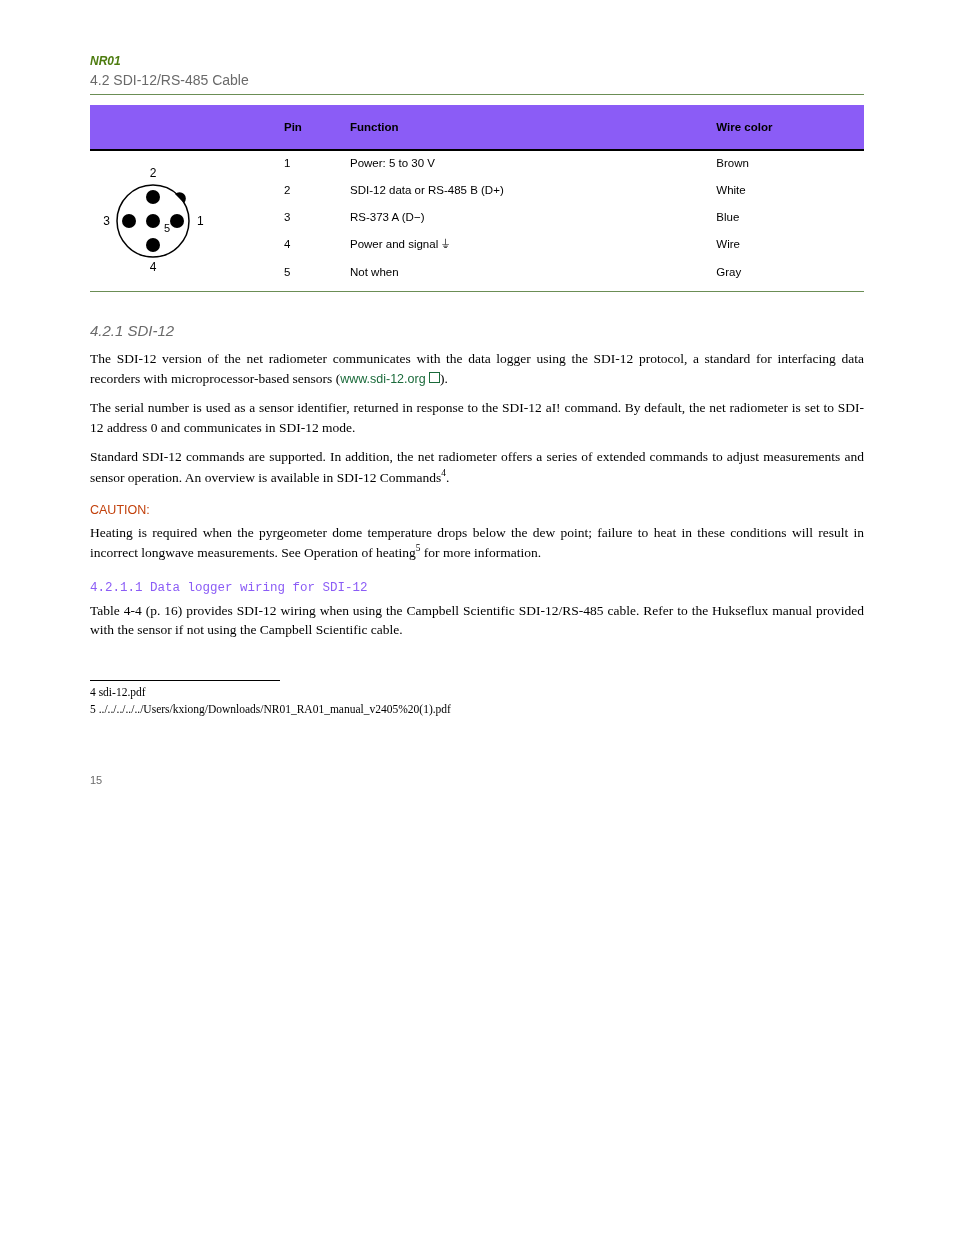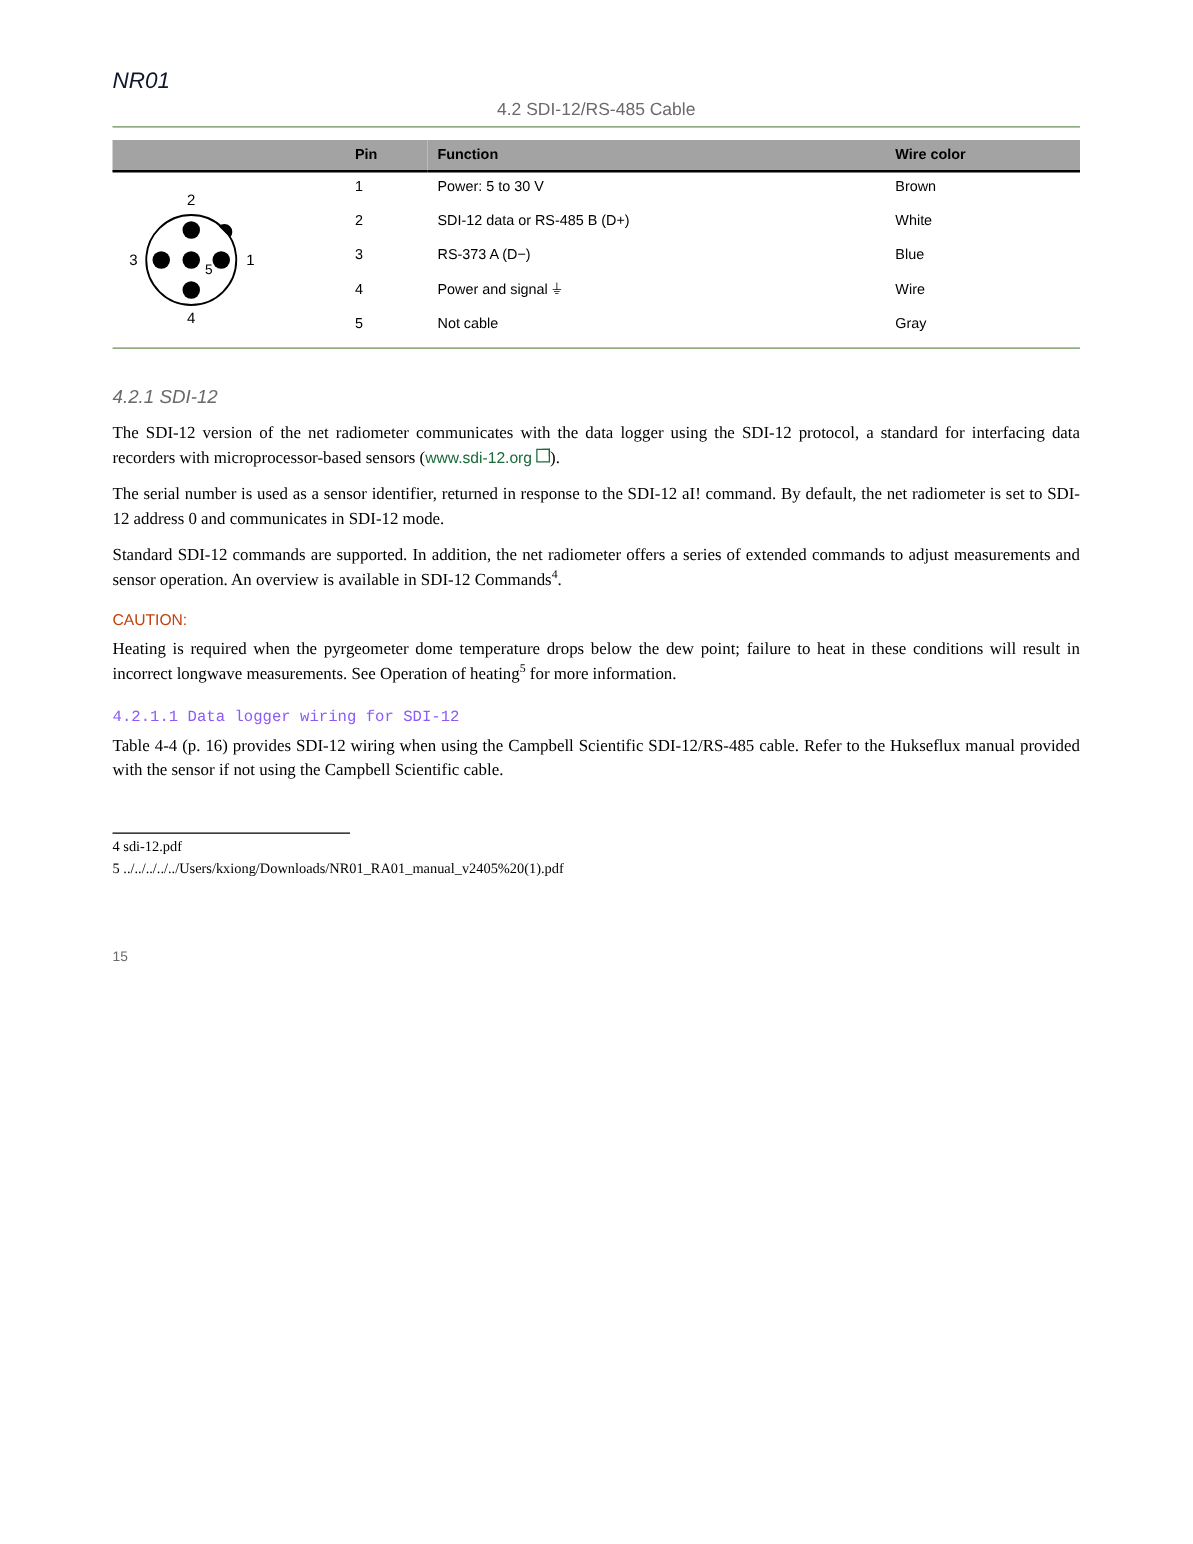--- a/index.html
+++ b/index.html
@@ -8,31 +8,31 @@
     color: #000;
     background: #fff;
     width: 954px;
   }
   .page {
     padding: 54px 90px 40px 90px;
     box-sizing: border-box;
   }
   .running-head {
     font-family: Arial, Helvetica, sans-serif;
-    font-size: 18px;
-    color: #0f172a;
+    font-size: 12px;
+    color: #4d7c0f;
     margin-bottom: 4px;
     font-style: italic;
+    font-weight: bold;
   }
   .section-title {
     font-family: Arial, Helvetica, sans-serif;
     font-size: 14px;
     color: #6a6a6a;
     margin-bottom: 6px;
-    text-align: center;
   }
   hr.rule-green {
     border: none;
     border-top: 1px solid #6b8e55;
     margin: 0 0 10px 0;
   }
   .table-caption {
     font-family: Arial, Helvetica, sans-serif;
     font-size: 11.5px;
     color: #000;
@@ -41,24 +41,24 @@
   .table-caption .num {
     font-weight: 700;
   }
   table.pinout {
     width: 100%;
     border-collapse: collapse;
     font-family: Arial, Helvetica, sans-serif;
     font-size: 11.5px;
   }
   table.pinout thead th {
-    background: #a3a3a3;
+    background: #8b5cf6;
     text-align: left;
     font-weight: 700;
-    padding: 6px 8px;
+    padding: 16px 8px;
     border-bottom: 2px solid #000;
   }
   table.pinout tbody td {
     vertical-align: top;
     padding: 6px 8px 6px 8px;
   }
   table.pinout tbody td.diag {
     width: 170px;
     padding-top: 10px;
   }
@@ -175,21 +175,21 @@
         <td>RS-373 A (D−)</td>
         <td>Blue</td>
       </tr>
       <tr>
         <td class="pincol">4</td>
         <td>Power and signal ⏚</td>
         <td>Wire</td>
       </tr>
       <tr>
         <td class="pincol">5</td>
-        <td>Not cable</td>
+        <td>Not when</td>
         <td>Gray</td>
       </tr>
     </tbody>
   </table>
   <hr class="tbl-bottom">
 
   <h3 class="h3">4.2.1 SDI-12</h3>
 
   <p class="body">
     <span>The SDI-12 version of the net radiometer communicates with the data logger using the SDI-12 protocol, a standard for interfacing data recorders with microprocessor-based sensors (</span><a style="font-family:Arial,Helvetica,sans-serif; font-size:12.5px; color:#1a6a3a; text-decoration:none;"><span>www.sdi-12.org</span> <span style="display:inline-block; width:9px; height:9px; border:1px solid #1a6a3a; position:relative; vertical-align:baseline;"><span style="position:absolute; right:-1px; top:-1px; width:5px; height:5px; border-top:1px solid #1a6a3a; border-right:1px solid #1a6a3a;"></span></span></a><span>).</span>

